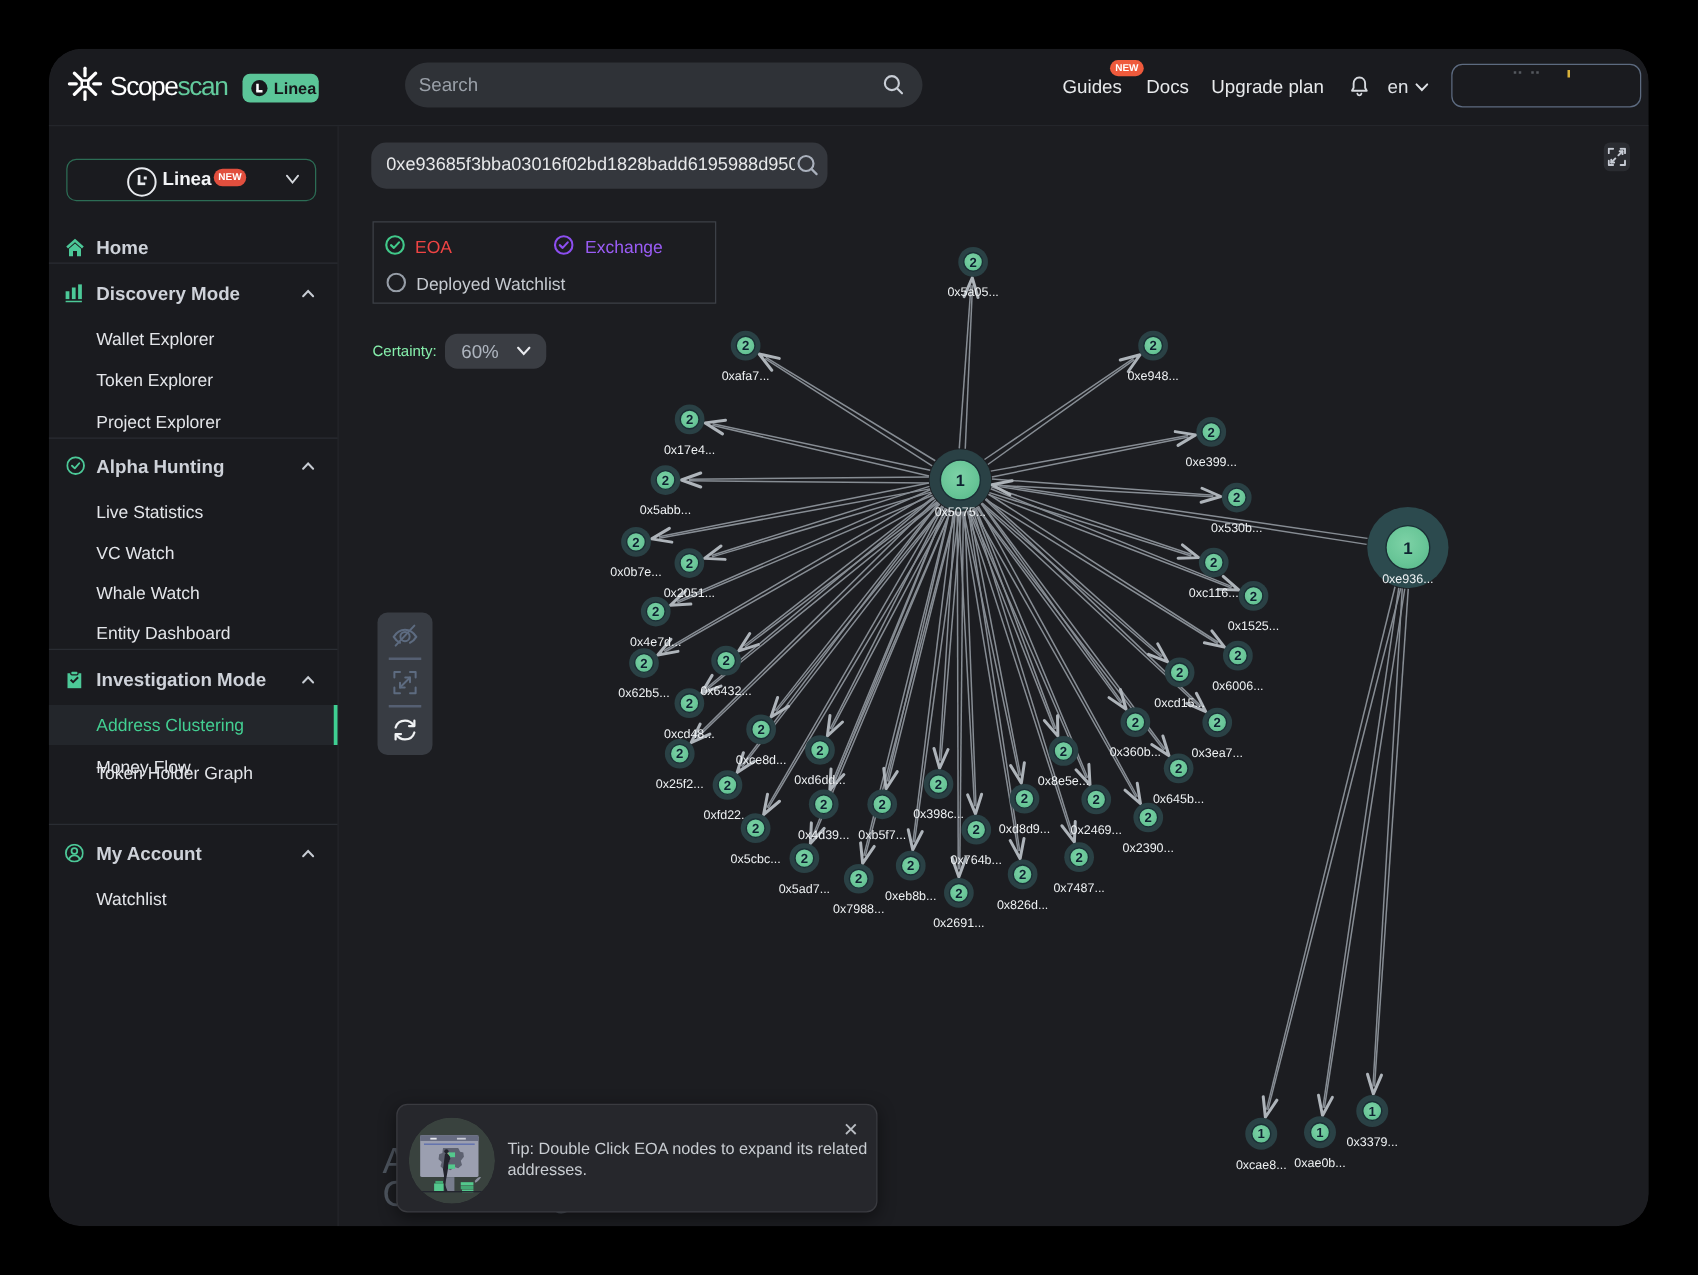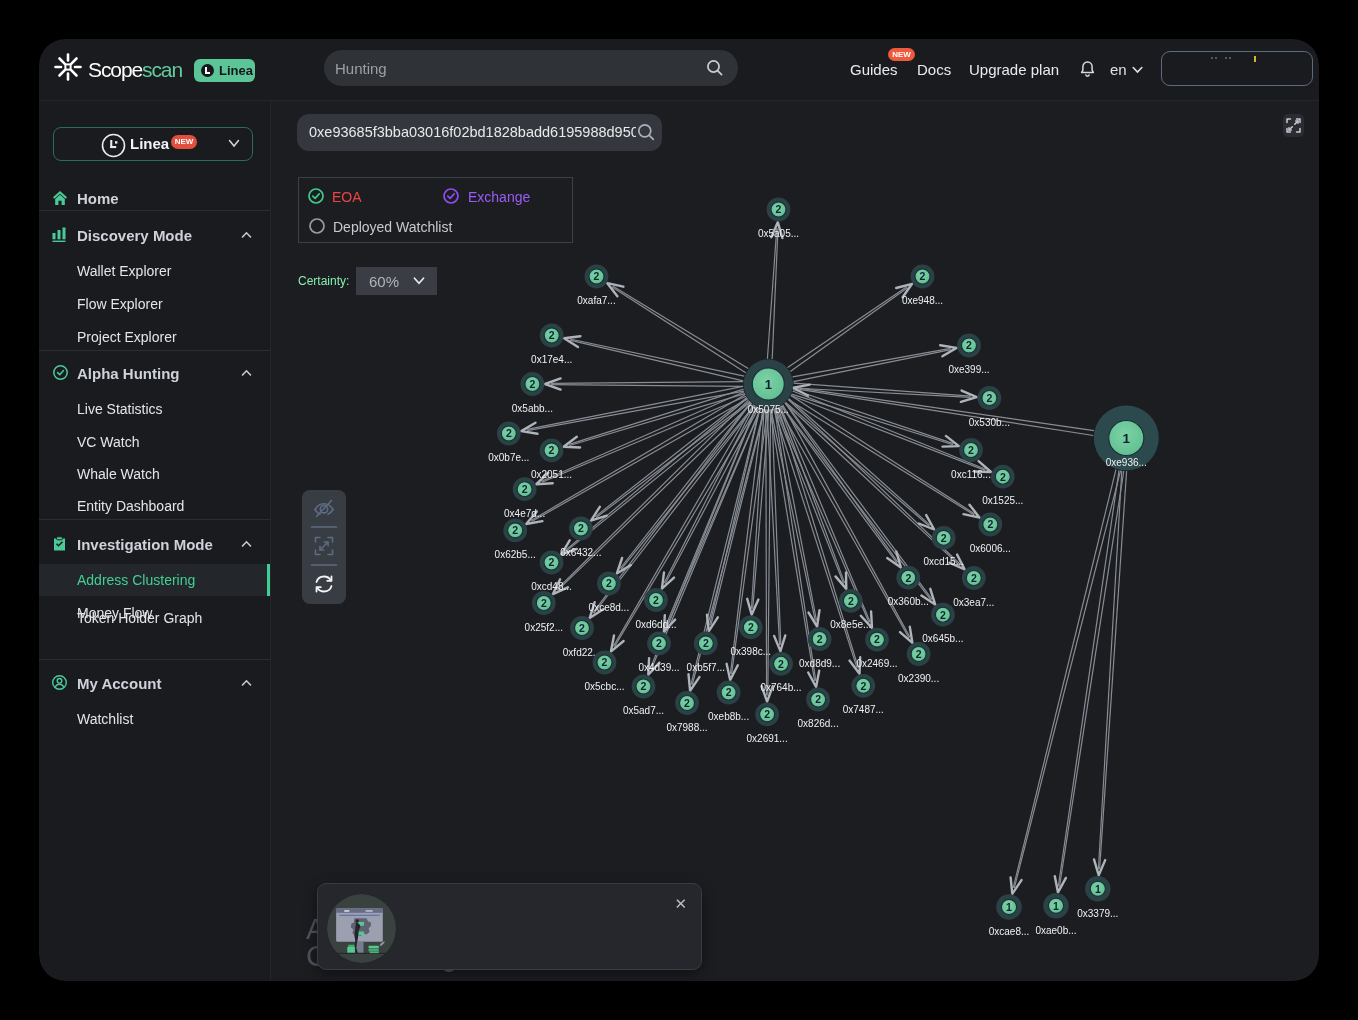--- a/index.html
+++ b/index.html
@@ -30,21 +30,21 @@
 .nav-sec{position:absolute;left:77px;font-size:15px;font-weight:bold;color:#ced2d9;z-index:5}
 .nav-sub{position:absolute;left:77px;font-size:14px;color:#e3e5e9;z-index:5}
 .sb-div{position:absolute;left:39px;width:231px;height:1px;background:#2a2d33;z-index:5}
 .active-row{position:absolute;left:39px;top:564px;width:231px;height:32px;background:#23262b;border-right:3px solid #3fcf92;z-index:4}
 .chev{position:absolute;width:11px;height:11px;z-index:5}
 
 .addr-input{position:absolute;left:297px;top:114px;width:365px;height:37px;background:#34373d;border-radius:12px;z-index:5;overflow:hidden}
 .addr-input .tx{position:absolute;left:12px;top:10px;font-size:14.5px;color:#e8e9eb;white-space:nowrap;width:327px;overflow:hidden}
 .legend{position:absolute;left:298px;top:177px;width:275px;height:66px;border:1px solid #3c4047;z-index:5}
 .cert-label{position:absolute;left:298px;top:274px;font-size:12px;color:#86efac;z-index:5}
-.cert-dd{position:absolute;left:356px;top:267px;width:81px;height:28px;background:#3a3d43;border-radius:0;z-index:5}
+.cert-dd{position:absolute;left:356px;top:267px;width:81px;height:28px;background:#3a3d43;border-radius:10px;z-index:5}
 .toolbar{position:absolute;left:302px;top:490px;width:44px;height:114px;background:#383c43;border-radius:8px;z-index:5}
 .tb-div{position:absolute;left:9px;width:26px;height:1.5px;background:#555f72}
 .fsbtn{position:absolute;left:1283px;top:114px;width:21px;height:23px;background:#2a2c31;border-radius:5px;z-index:5}
 .ghost-title{position:absolute;left:306px;top:916px;width:240px;font-size:29px;color:#4d545e;line-height:27px;z-index:2;letter-spacing:2.3px}
 
 .toast{position:absolute;left:317px;top:883px;width:385px;height:87px;background:#26272c;border:1px solid #3a3b40;border-radius:9px;z-index:20;box-shadow:0 4px 14px rgba(0,0,0,.45)}
 .toast .txt{position:absolute;left:88px;top:27px;width:292px;font-size:13px;color:#c9cdd2;line-height:16.5px}
 .toast .x{position:absolute;right:14px;top:11px;font-size:15px;color:#b9bdc3}
 </style></head>
 <body>
@@ -63,21 +63,21 @@
 <line x1="5.5" y1="22.5" x2="10.8" y2="17.2"></line>
     <line x1="17.2" y1="10.8" x2="22.5" y2="5.5"></line>
 <rect x="11.4" y="11.4" width="5.2" height="5.2" stroke-width="2"></rect>
 </svg>
 <div class="logo-text">Scope<span>scan</span></div>
 <div class="linea-badge">
     <div class="lc"></div>
     <div class="lt">Linea</div>
   </div>
 <div class="search-pill">
-    <span class="ph">Hunting</span>
+    <span class="ph">Search</span>
 <svg style="position:absolute;right:14px;top:9px" width="18" height="18" viewBox="0 0 18 18" fill="none" stroke="#c9ced6" stroke-width="1.7" stroke-linecap="round">
       <circle cx="7.5" cy="7.5" r="5.6"></circle>
       <line x1="11.8" y1="11.8" x2="15.6" y2="15.6"></line>
     </svg>
 </div>
 <div class="hnav" style="left:850px">Guides</div>
 <div class="new-badge">NEW</div>
 <div class="hnav" style="left:917px">Docs</div>
 <div class="hnav" style="left:969px">Upgrade plan</div>
 <svg class="abs" style="left:1079px;top:60px;z-index:5" width="17" height="18" viewBox="0 0 17 18" fill="none" stroke="#d6d9de" stroke-width="1.5" stroke-linecap="round">
@@ -117,21 +117,21 @@
     <rect x="0.5" y="6" width="3" height="6.3"></rect>
     <rect x="5.5" y="3" width="3" height="9.3"></rect>
     <rect x="10.5" y="0.5" width="3" height="11.8"></rect>
     <rect x="0.5" y="13.6" width="13" height="1.4"></rect>
   </svg>
 <div class="nav-sec" style="top:227px">Discovery Mode</div>
 <svg class="chev" style="left:241px;top:230px" width="11" height="11" viewBox="0 0 11 11" fill="none" stroke="#c7ccd3" stroke-width="1.6" stroke-linecap="round">
     <path d="M1.5 7 L5.5 2.8 L9.5 7"></path>
   </svg>
 <div class="nav-sub" style="top:263px">Wallet Explorer</div>
-<div class="nav-sub" style="top:296px">Flow Explorer</div>
+<div class="nav-sub" style="top:296px">Token Explorer</div>
 <div class="nav-sub" style="top:329px">Project Explorer</div>
 <div class="sb-div" style="top:350px"></div>
 <svg class="abs" style="left:53px;top:365px;z-index:5" width="15" height="15" viewBox="0 0 15 15" fill="none" stroke="#4cc998" stroke-width="1.5">
     <circle cx="7.5" cy="7.5" r="6.7"></circle>
     <path d="M4.6 7.6 L6.8 9.7 L10.4 5.6" stroke-linecap="round" stroke-linejoin="round"></path>
   </svg>
 <div class="nav-sec" style="top:365px">Alpha Hunting</div>
 <svg class="chev" style="left:241px;top:368px" width="11" height="11" viewBox="0 0 11 11" fill="none" stroke="#c7ccd3" stroke-width="1.6" stroke-linecap="round">
     <path d="M1.5 7 L5.5 2.8 L9.5 7"></path>
   </svg>
@@ -578,15 +578,16 @@
 <path d="M30.8 30.5 L33 32.5 L32 33.6 L30.2 32.2 Z" fill="#23242e"></path>
 <rect x="20" y="52" width="7.5" height="6" fill="#54c98d"></rect>
 <rect x="21" y="50" width="6" height="2.2" fill="#43a974"></rect>
 <rect x="41" y="51" width="10" height="2.6" fill="#54c98d"></rect>
 <rect x="41" y="54" width="10" height="2.6" fill="#43a974"></rect>
 <rect x="42" y="56.8" width="9" height="2.2" fill="#54c98d"></rect>
 <path d="M52 50 C54 47 56 46.5 57 47 C56 49 54.5 50.5 52.5 51.5 Z" fill="#8b909e"></path>
 <rect x="8" y="58" width="52" height="1" fill="#23242e"></rect>
 </g>
     </svg>
+<div class="txt">Tip: Double Click EOA nodes to expand its related addresses.</div>
 <div class="x">✕</div>
 </div>
 <div class="frame"></div>
 
 </body></html>

